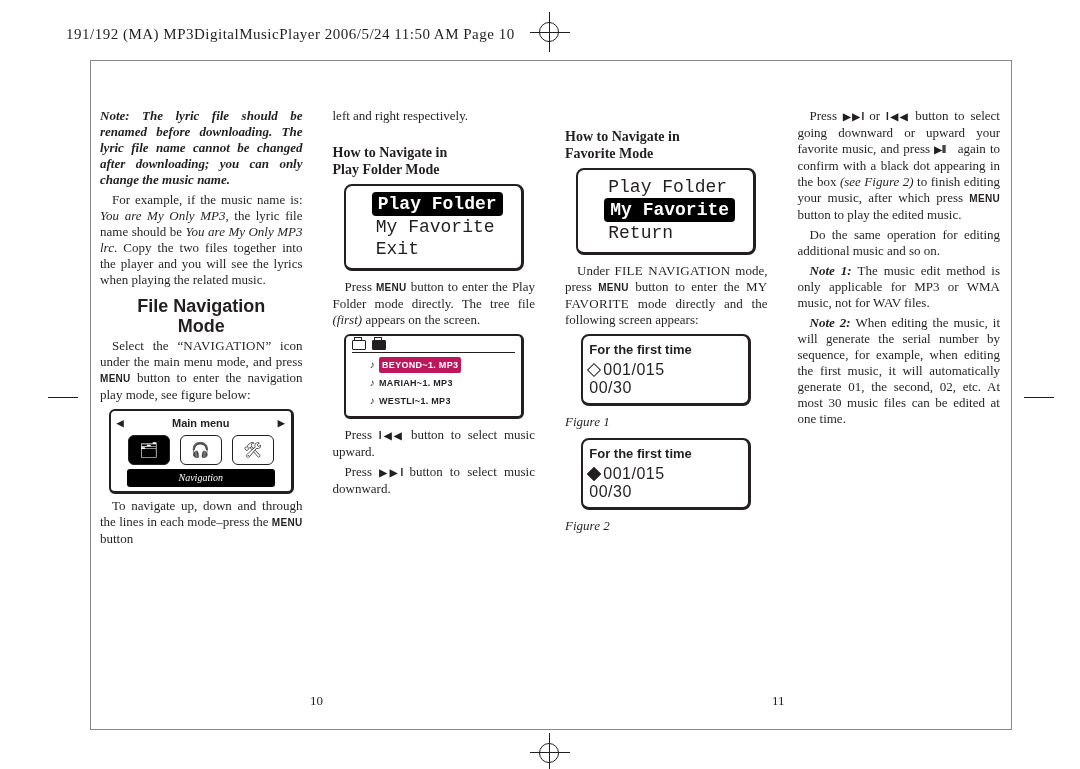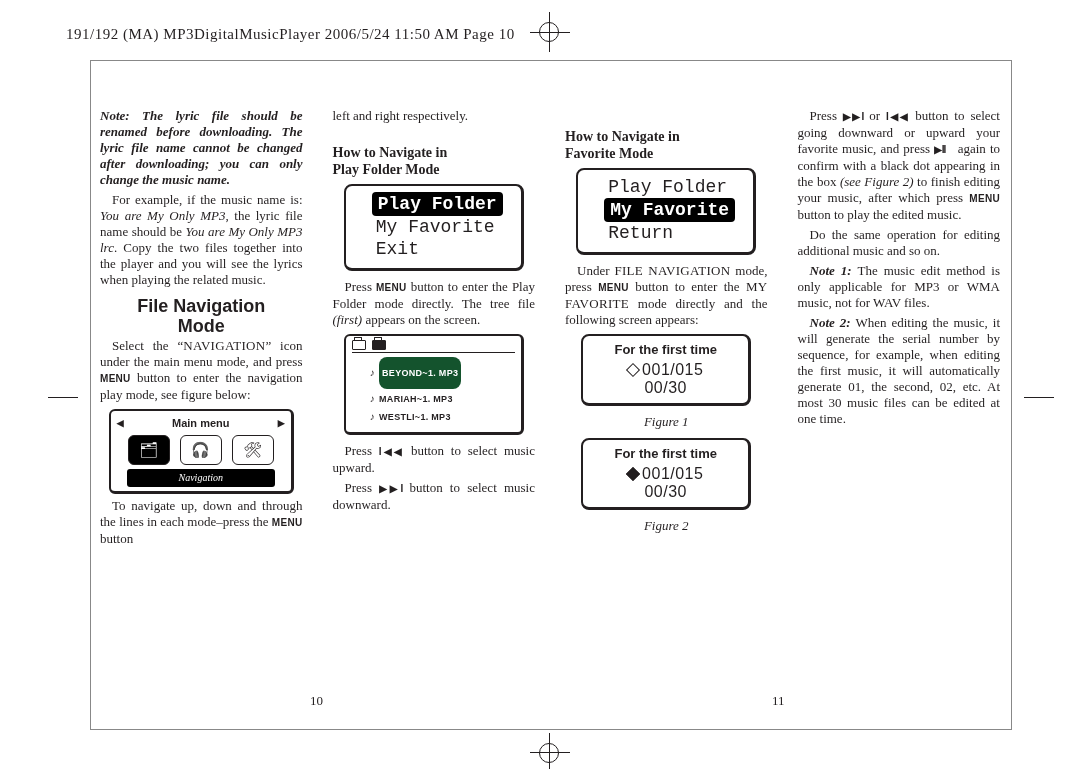--- a/index.html
+++ b/index.html
@@ -103,36 +103,35 @@
     background: #000;
     color: #fff;
     border-radius: 4px;
     padding: 1px 6px;
     display: inline-block;
     font-weight: bold;
   }
   .lcd-box.small {
     width: 170px;
     padding: 6px 6px;
-    text-align: center;
     font-family: Arial, sans-serif;
   }
   .lcd-small-title {
     font-weight: bold;
     font-size: 13px;
     margin-bottom: 3px;
   }
   .lcd-small-nums {
     font-size: 16px;
     line-height: 18px;
     font-family: Arial, sans-serif;
     letter-spacing: 0.5px;
   }
   .diamond { display:inline-block; transform: rotate(45deg); width:10px; height:10px; border:1.5px solid #231f20; margin-right:4px; position:relative; top:0px;}
-  .fig-caption { text-align:center; font-style:italic; font-size:13px; margin:2px 0 8px 0;}
+  .fig-caption { text-align:left; font-style:italic; font-size:13px; margin:2px 0 8px 0;}
 
   
   .screen-box {
     border: 2px solid #231f20;
     border-right-width: 3px;
     border-bottom-width: 3px;
     border-radius: 6px;
     background:#fff;
     width: 185px;
     margin: 6px auto 4px auto;
@@ -184,21 +183,21 @@
     margin: 6px auto 8px auto;
     padding: 4px 6px 6px 6px;
     font-family: Arial, sans-serif;
     background:#fff;
   }
   .tree-top { display:flex; gap:6px; align-items:center; border-bottom:1px solid #231f20; padding-bottom:2px; margin-bottom:3px;}
   .folder-ico { width:14px; height:10px; background:#fff; border:1.5px solid #231f20; border-radius:1px; position:relative;}
   .folder-ico:before {content:""; position:absolute; top:-4px; left:1px; width:6px; height:3px; border:1.5px solid #231f20; border-bottom:none; border-radius:1px 1px 0 0;}
   .folder-ico.open { background:#231f20;}
   .tree-line { font-size:9px; font-weight:bold; letter-spacing:0.3px; display:flex; align-items:center; gap:4px; padding:1px 0 1px 18px;}
-  .tree-line.sel span.txt { background:#14532d; color:#fff; padding:8px 3px; border-radius:8px;}
+  .tree-line.sel span.txt { background:#be185d; color:#fff; padding:0 3px; border-radius:2px;}
   .note-ico {font-size:10px;}
 
   
   .ticon { font-family: Arial, sans-serif; font-size:10px; font-weight:bold; letter-spacing:-1px;}
 </style>
 </head>
 <body>
 
 <div class="header-line">191/192 (MA) MP3DigitalMusicPlayer  2006/5/24  11:50 AM  Page 10</div>
 

